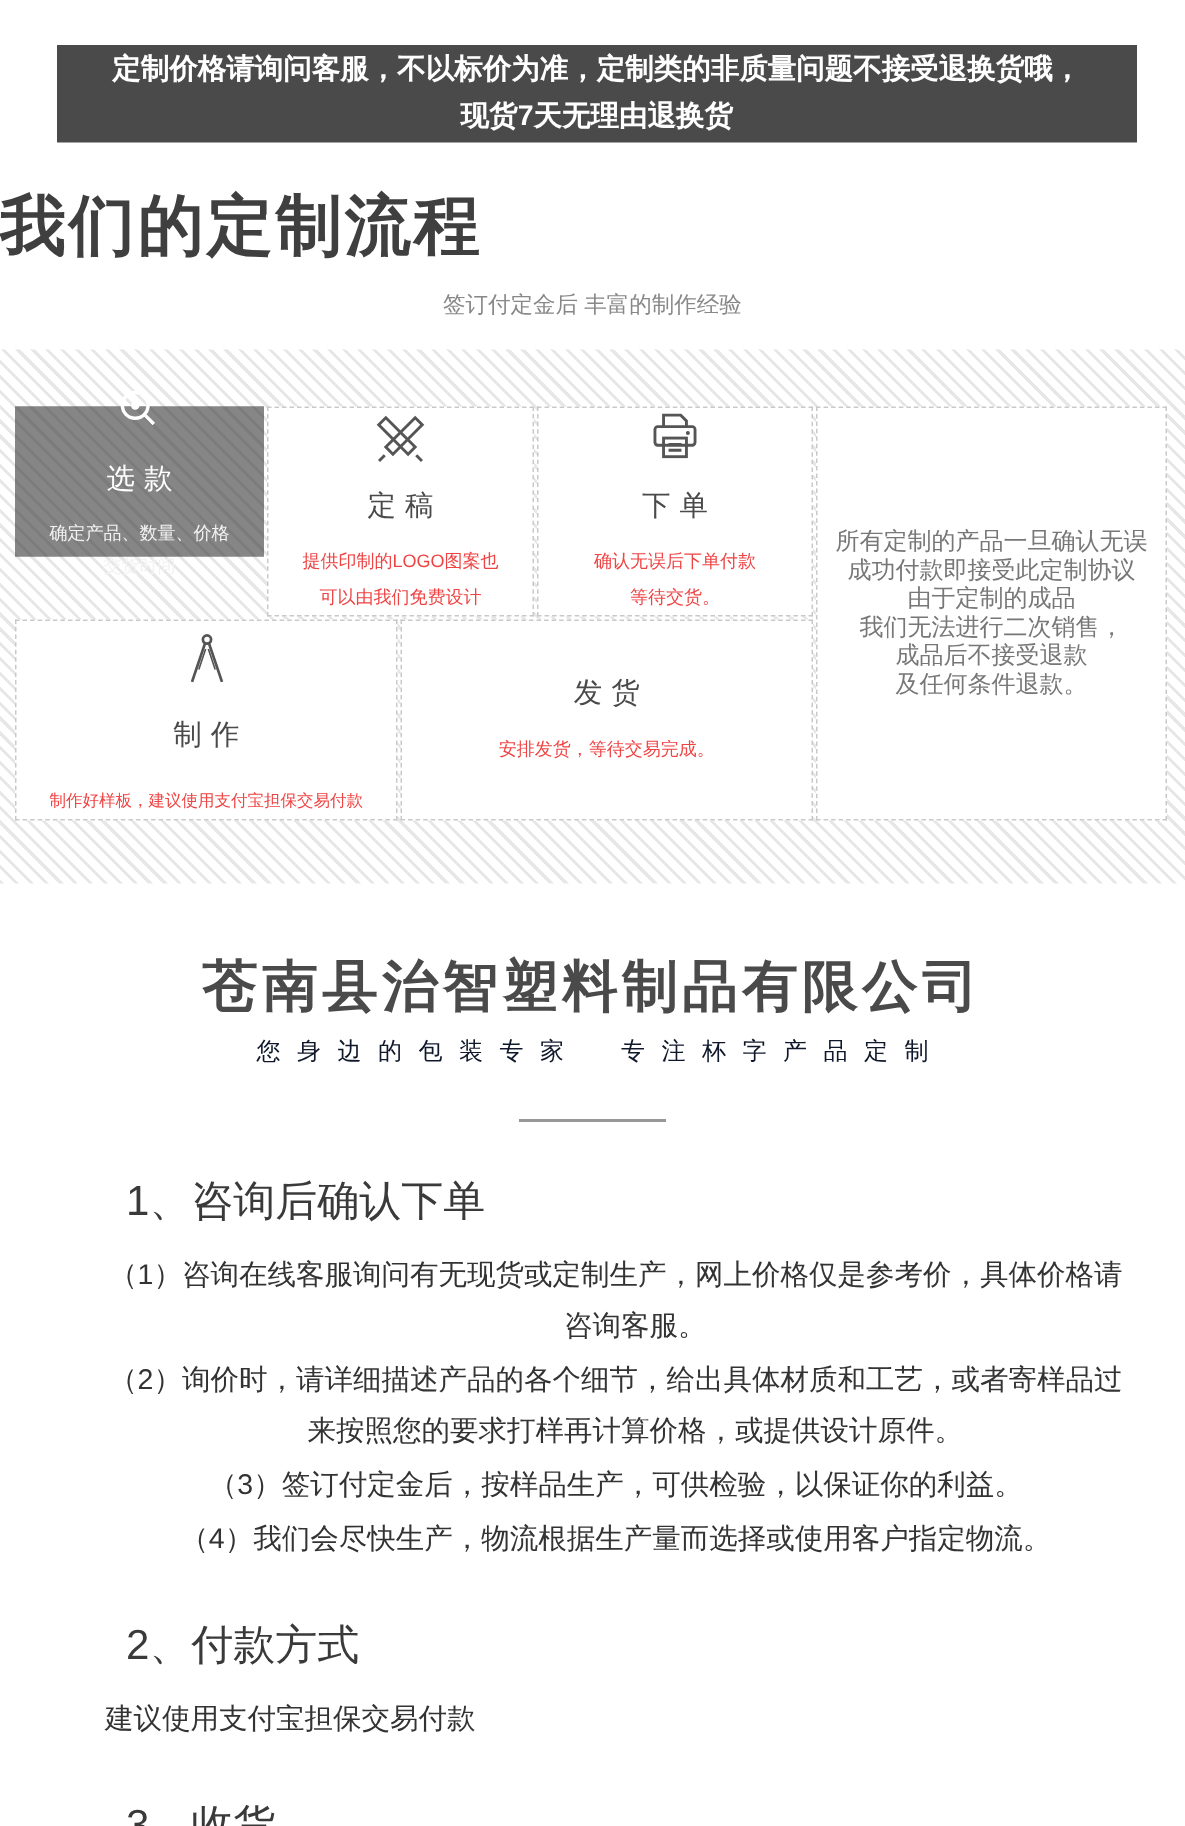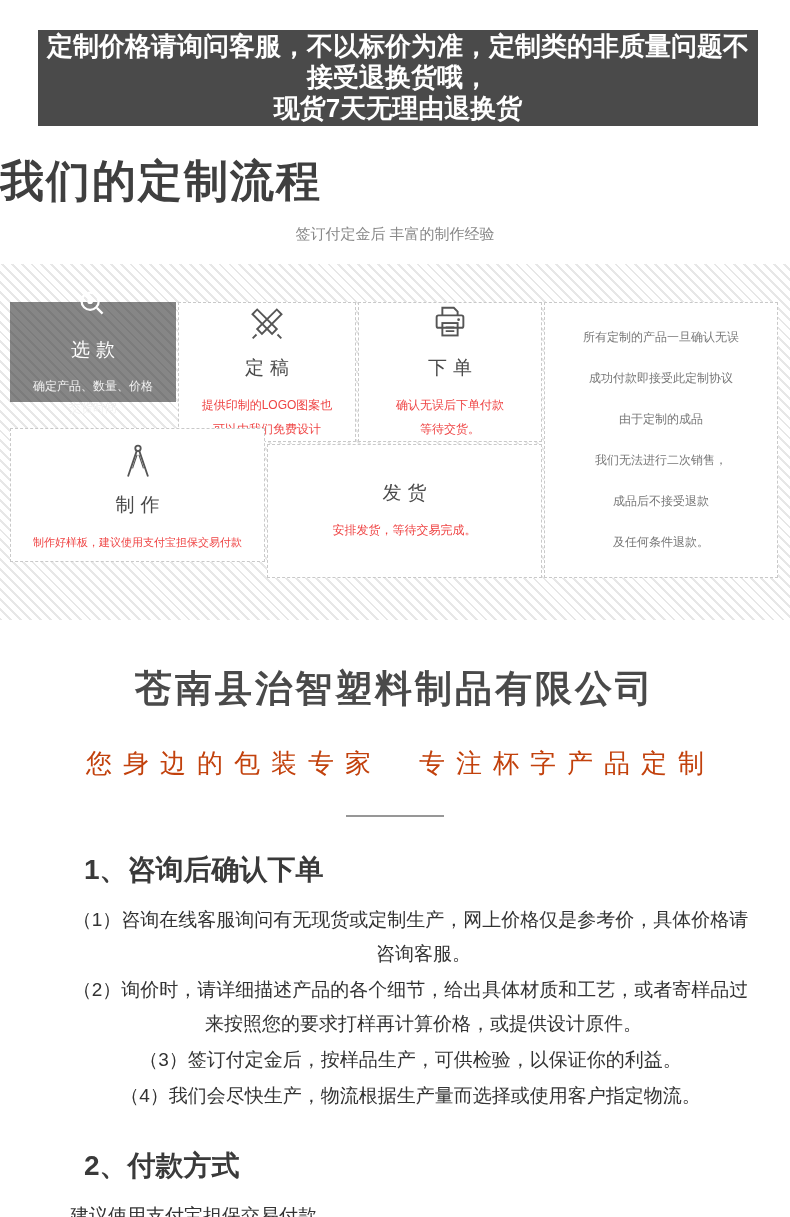--- a/index.html
+++ b/index.html
@@ -8,21 +8,21 @@
     background:#ffffff;
     font-family:"Liberation Sans","DejaVu Sans",sans-serif;
     color:#333;
   }
   
   .banner{
     margin:30px 32px 0 38px;
     background:#4a4a4a;
     color:#ffffff;
     text-align:center;
-    font-size:26px;
+    font-size:19px;
     font-weight:bold;
     line-height:31px;
     padding:1px 0 2px 0;
   }
   
   .flow-title{
     margin-top:26px;
     font-size:44px;
     font-weight:bold;
     color:#3f3f3f;
@@ -70,56 +70,56 @@
     left:10px;top:38px;width:166px;height:100px;
     background:#828282;
     background-image:repeating-linear-gradient(45deg,#7c7c7c 0 2px,#868686 2px 7px);
     border:none;
   }
   .box-xuankuan .step-title{color:#ffffff;}
   .box-xuankuan .step-desc{color:#f2f2f2;font-size:12px;line-height:22px;}
   .box-dinggao{left:178px;top:38px;width:178px;height:140px;}
   .box-xiadan{left:358px;top:38px;width:184px;height:140px;}
   .box-notice{left:544px;top:38px;width:234px;height:276px;}
-  .box-zhizuo{left:10px;top:164px;width:255px;height:134px;}
+  .box-zhizuo{left:10px;top:180px;width:255px;height:134px;justify-content:space-between;}
   .box-zhizuo .step-desc{font-size:11px;white-space:nowrap;}
   .box-fahuo{left:267px;top:180px;width:275px;height:134px;}
   .notice-line{
-    font-size:12px;
+    font-size:16px;
     color:#777;
-    margin:13px 0;
+    margin:2px 0;
     line-height:15px;
   }
   
   .company-name{
     margin-top:44px;
     text-align:center;
     font-size:37px;
     font-weight:bold;
     color:#4a4a4a;
     letter-spacing:3px;
   }
   .company-tagline{
-    margin-top:32px;
-    text-align:center;
-    font-size:26px;
-    color:#c2410c;
+    margin-top:8px;
+    text-align:center;
+    font-size:16px;
+    color:#0f172a;
     letter-spacing:11px;
     text-indent:11px;
   }
   .divider{
     width:98px;
     border-top:2px solid #979797;
     margin:34px auto 0 auto;
   }
   
   .info{padding:0 70px 40px 70px;}
   .info h2{
     font-size:28px;
-    font-weight:bold;
+    font-weight:normal;
     color:#3a3a3a;
     margin:34px 0 14px 14px;
   }
   .info p{
     font-size:19px;
     color:#333;
     line-height:34px;
     margin:2px 0;
     width:655px;
   }

